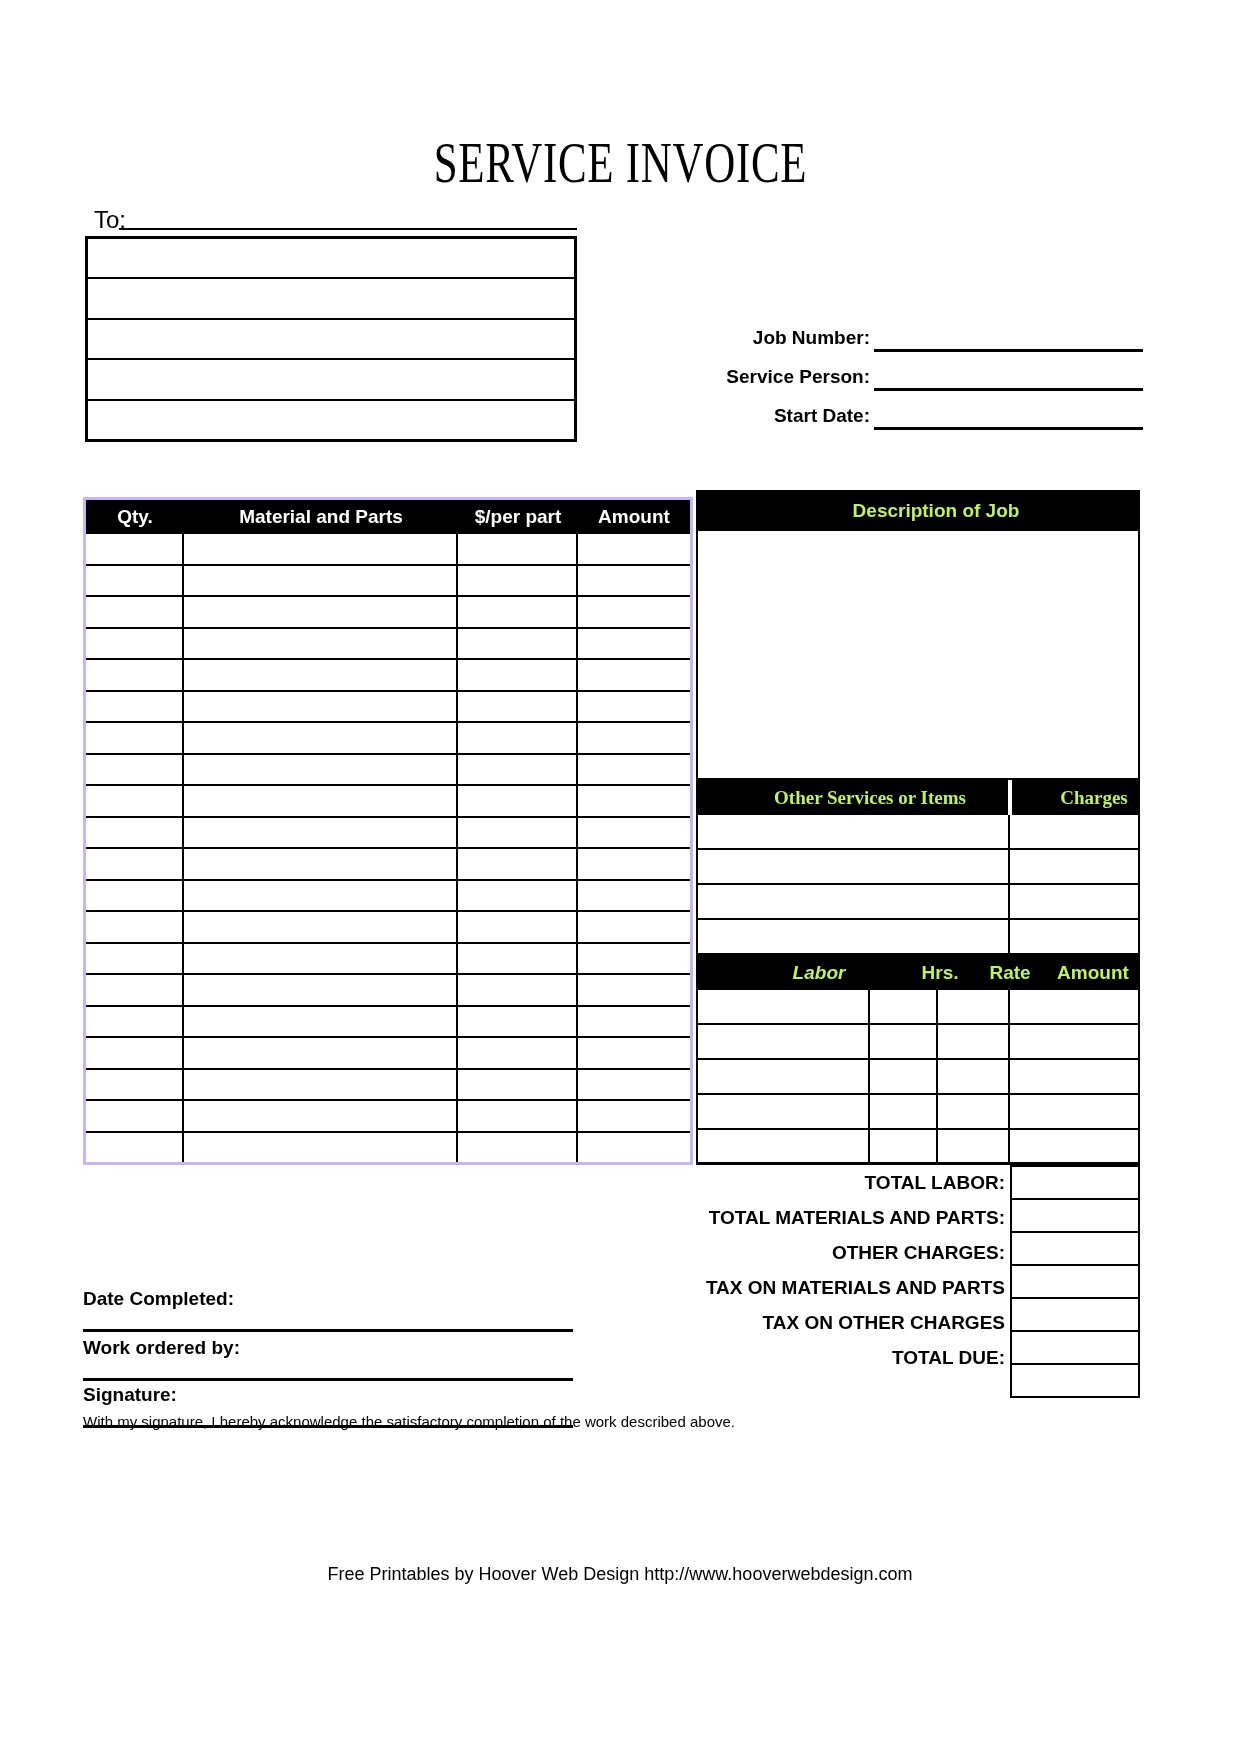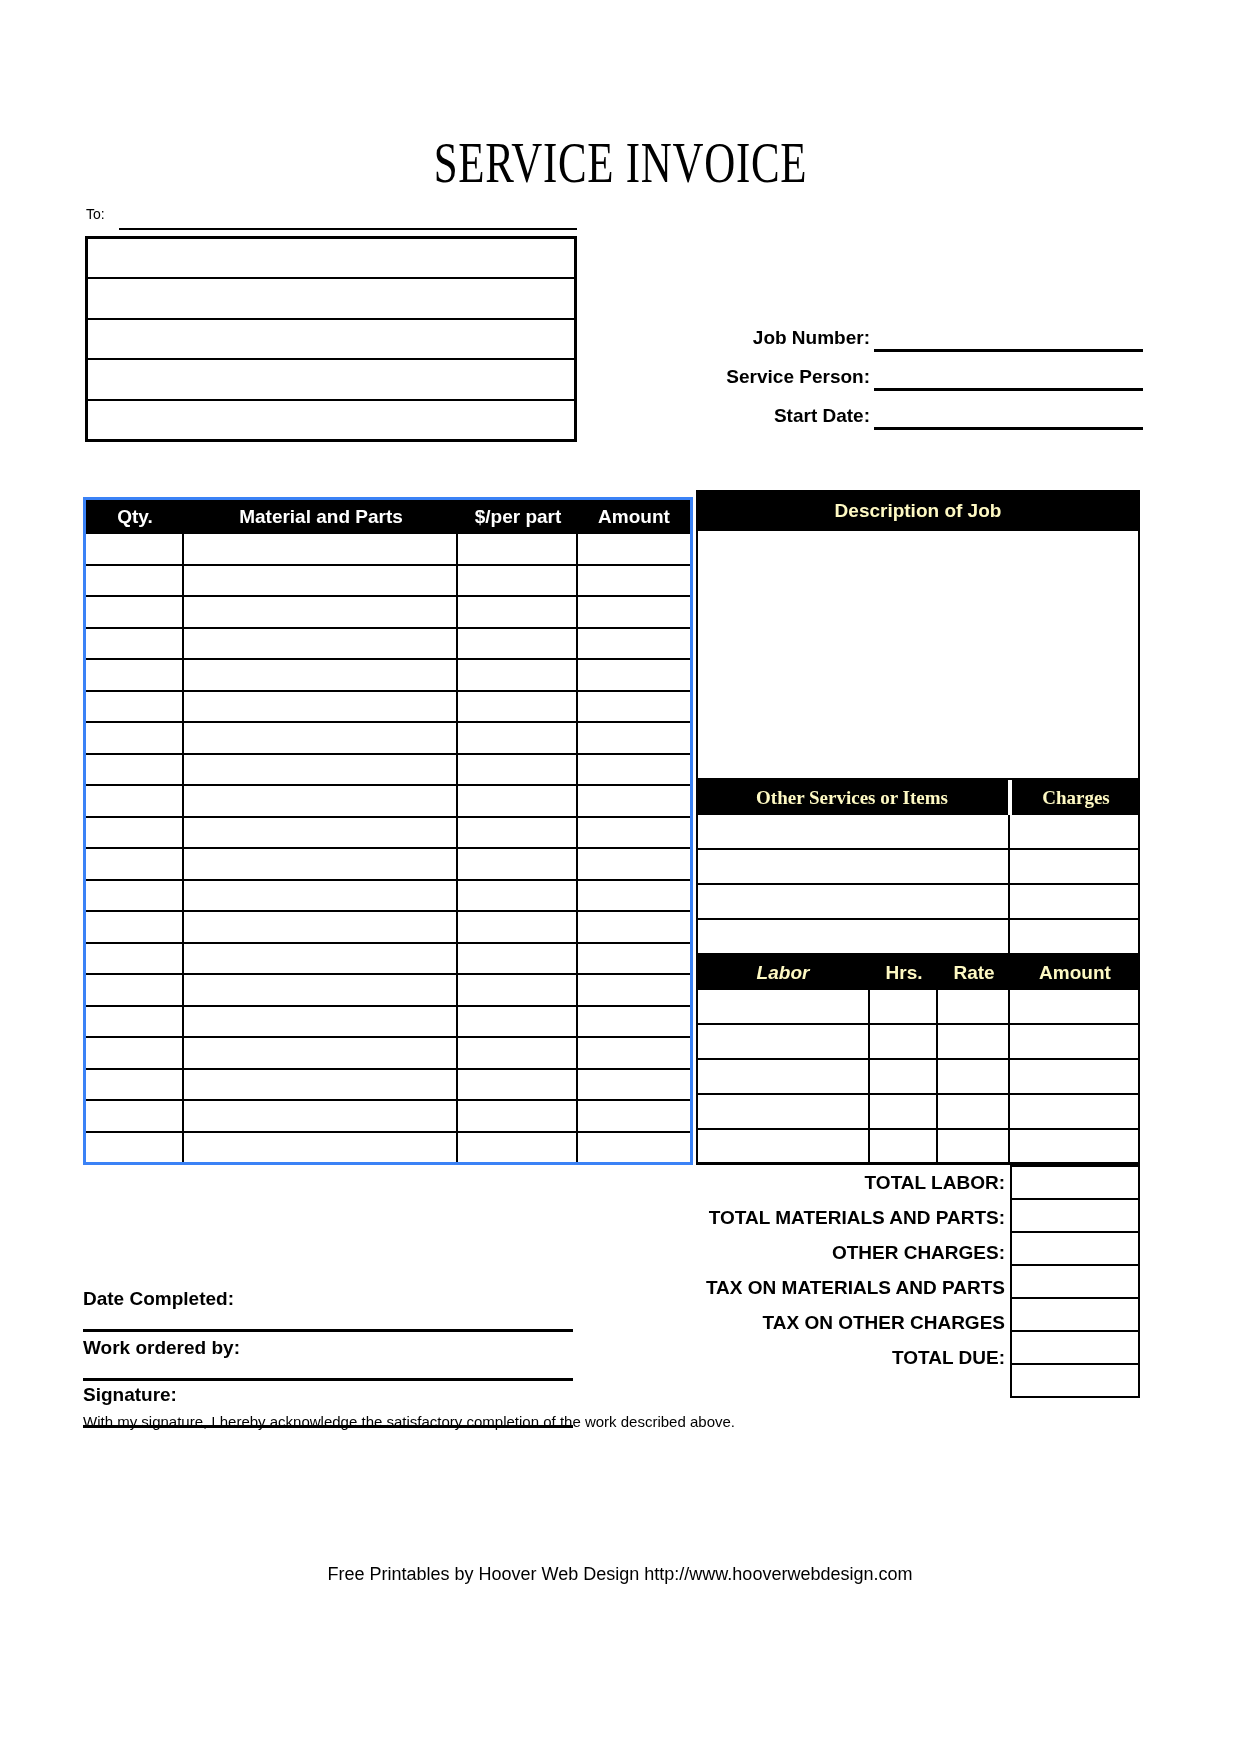--- a/index.html
+++ b/index.html
@@ -11,52 +11,52 @@
   }
   
   .title {
     position: absolute; top: 134px; left: 0; right: 0; text-align: center;
     font-family: "Liberation Serif", "DejaVu Serif", serif;
     font-size: 58px; font-weight: 400; line-height: 1; white-space: nowrap;
   }
   .title span { display: inline-block; transform: scaleX(0.74); transform-origin: center; letter-spacing: 1px; }
 
   
-  .to-label { position: absolute; left: 86px; top: 206px; font-size: 14px; }
+  .to-label { position: absolute; left: 94px; top: 206px; font-size: 24px; }
   .to-underline { position: absolute; left: 119px; top: 228px; width: 458px; border-top: 2px solid #000; }
   .to-box {
     position: absolute; left: 85px; top: 236px; width: 492px; height: 206px;
     border: 3px solid #000; display: flex; flex-direction: column;
   }
   .to-row { flex: 1; border-bottom: 2px solid #000; }
   .to-row:last-child { border-bottom: none; }
 
   
   .field { position: absolute; left: 700px; width: 443px; height: 26px; display: flex; align-items: flex-end; }
   .f1 { top: 326px; } .f2 { top: 365px; } .f3 { top: 404px; }
   .flabel { width: 170px; text-align: right; font-weight: bold; font-size: 19px; padding-bottom: 3px; white-space: nowrap; }
   .fline { flex: 1; margin-left: 4px; border-bottom: 3px solid #000; height: 100%; }
 
   
   .ltable {
     position: absolute; left: 83px; top: 497px; width: 610px; height: 668px;
-    border: 3px solid #3b82f6; display: flex; flex-direction: column;
+    border: 3px solid #c4b5fd; display: flex; flex-direction: column;
   }
   .lthead { height: 34px; background: #000; color: #fff; display: flex; align-items: center; font-weight: bold; font-size: 19px; flex: none; }
   .hc { text-align: center; }
   .w1 { width: 98px; } .w2 { width: 274px; } .w3 { width: 120px; } .w4 { flex: 1; }
   .ltbody { flex: 1; display: flex; flex-direction: column; }
   .mrow { flex: 1; display: flex; border-bottom: 2px solid #000; }
   .mrow:last-child { border-bottom: none; }
   .cell { height: 100%; }
   .cb { border-right: 2px solid #000; }
 
   
   .rcol { position: absolute; left: 696px; top: 490px; width: 444px; height: 675px; display: flex; flex-direction: column; }
-  .bar { background: #000; color: #fef9c3; font-weight: bold; font-size: 19px; display: flex; align-items: center; justify-content: center; }
+  .bar { background: #000; color: #bef264; font-weight: bold; font-size: 19px; display: flex; align-items: center; justify-content: center; padding-left: 36px; }
   .desc-header { height: 41px; flex: none; }
   .desc-box { height: 249px; flex: none; border: 2px solid #000; border-top: none; background: #fff; }
   .osi-header { height: 35px; flex: none; display: flex; font-family: Liberation Serif, serif; }
   .osi-h-left { width: 312px; margin-right: 4px; }
   .osi-h-right { flex: 1; }
   .osi-body { height: 140px; flex: none; display: flex; flex-direction: column; }
   .osirow { height: 35px; display: flex; border: 2px solid #000; border-top: none; }
   .oc1 { width: 312px; border-right: 2px solid #000; }
   .oc2 { flex: 1; }
   .labor-header { height: 35px; flex: none; }

